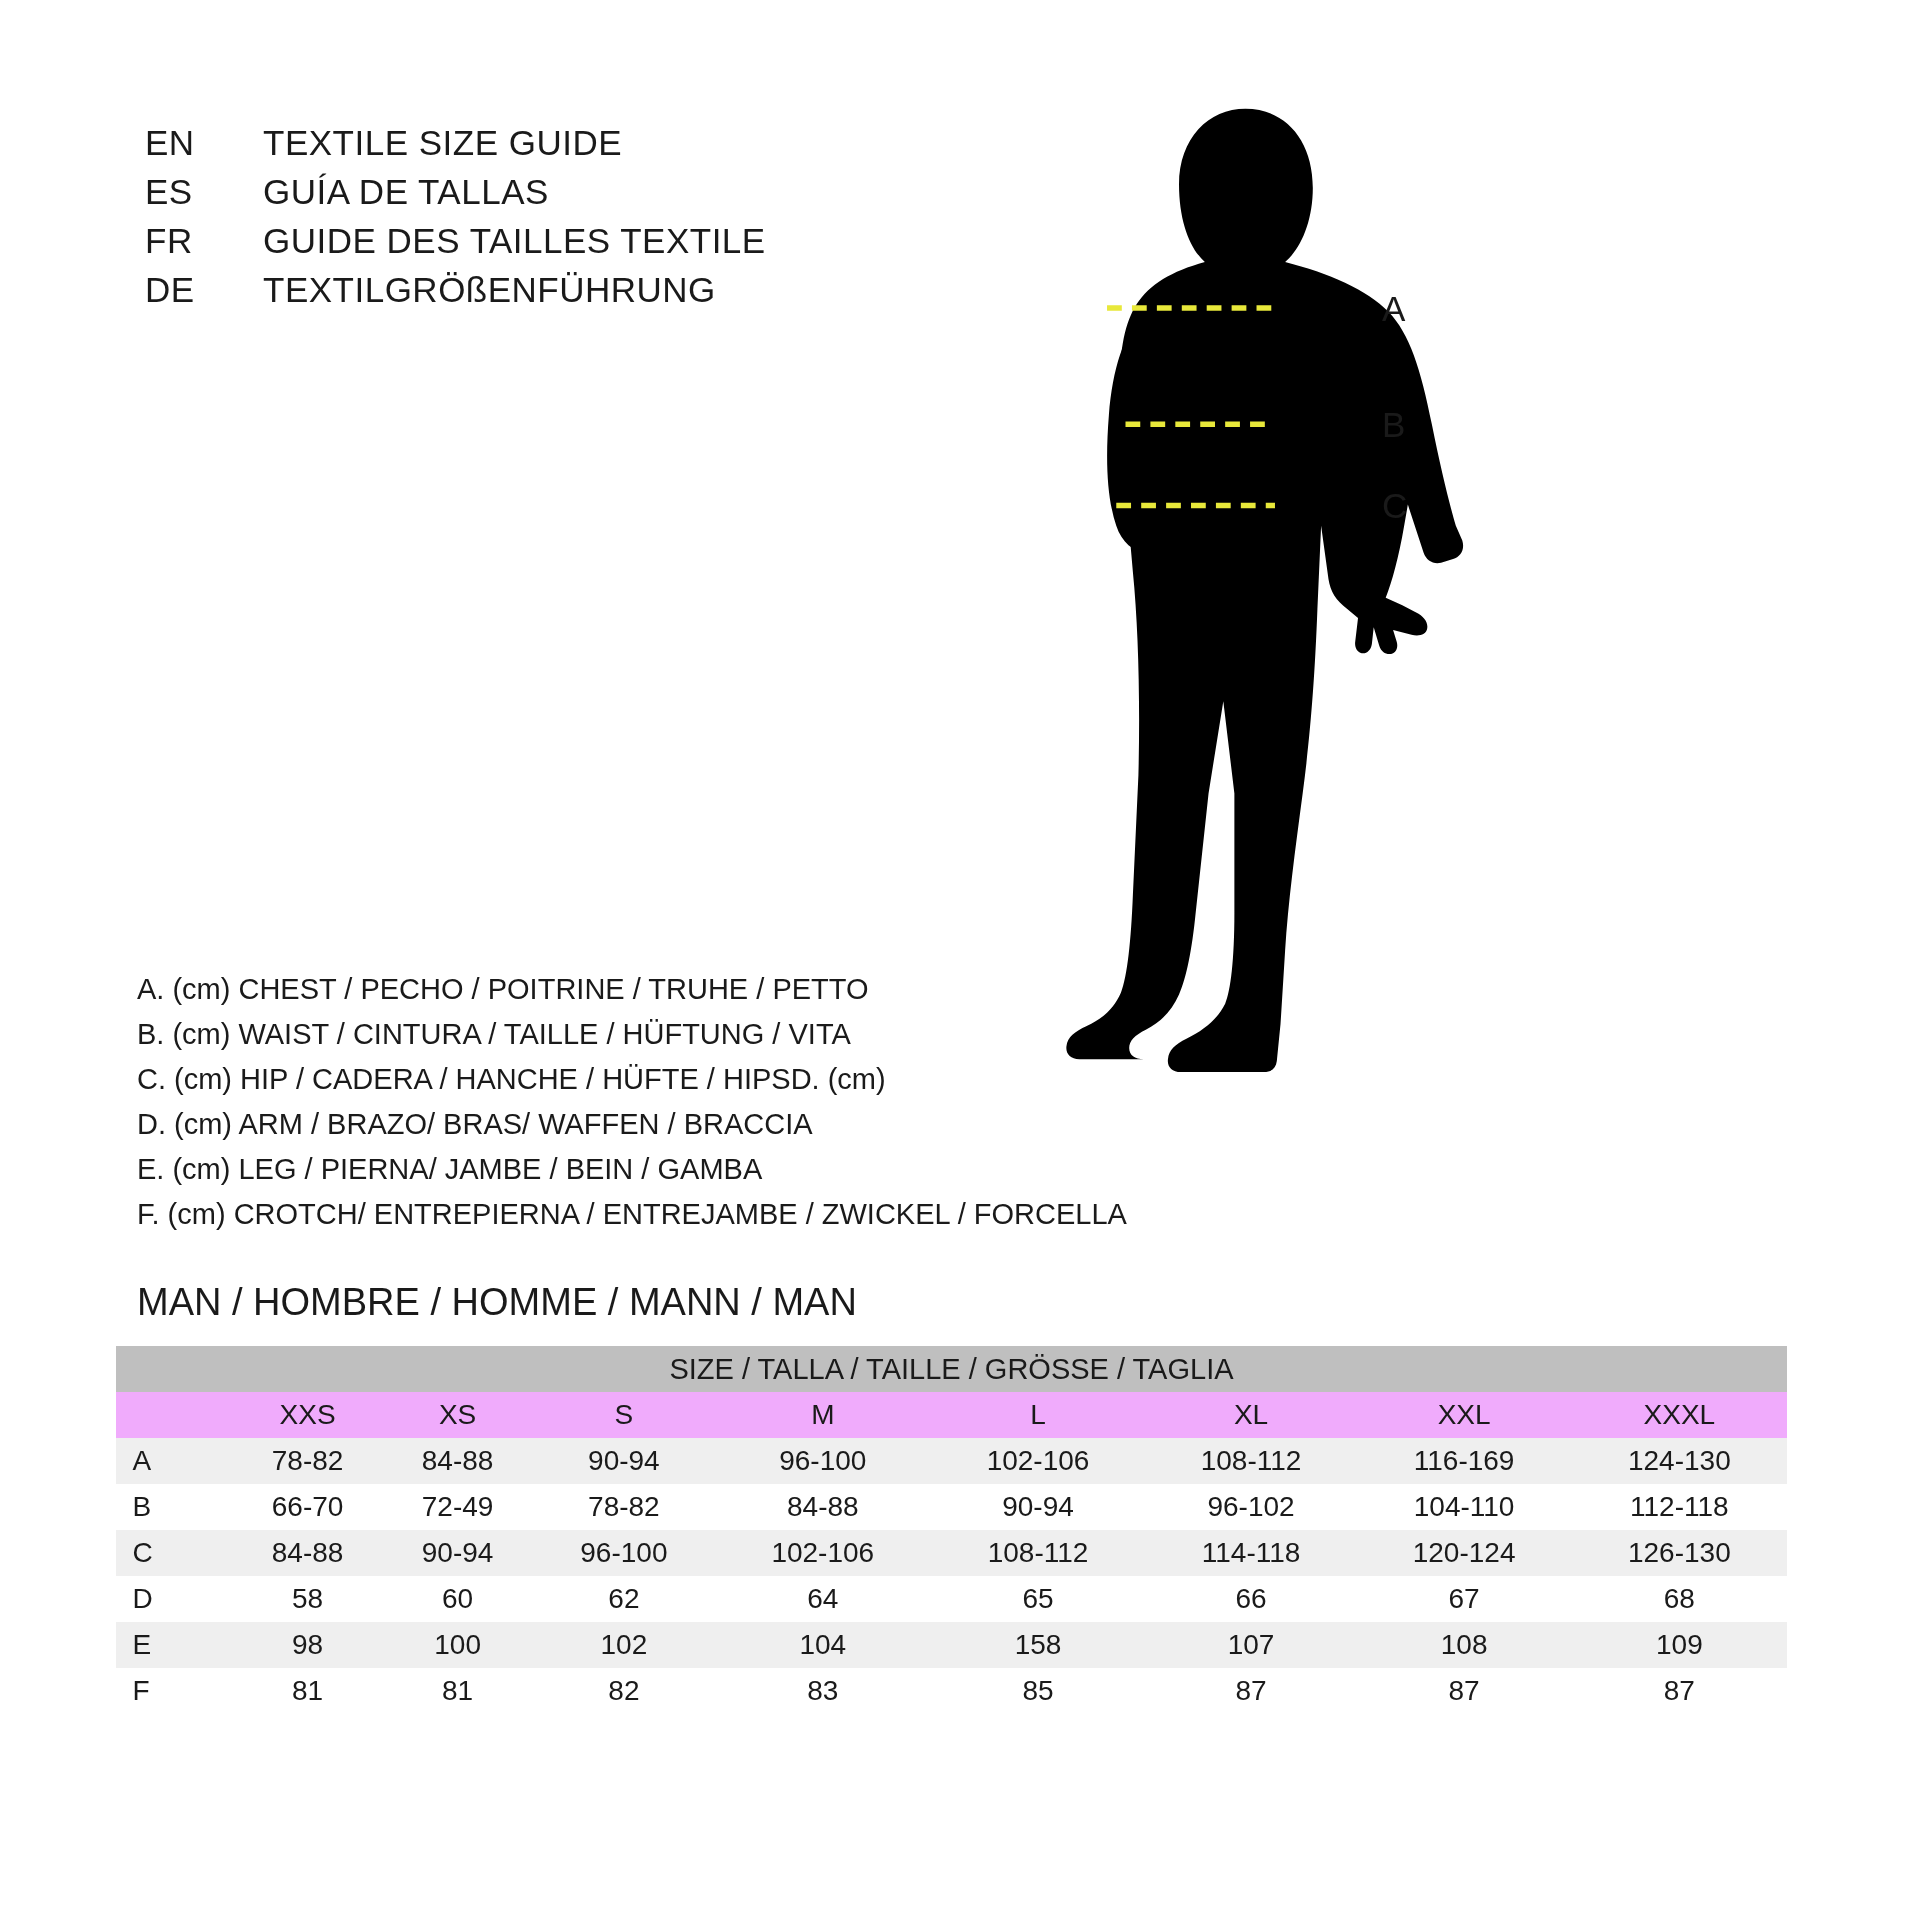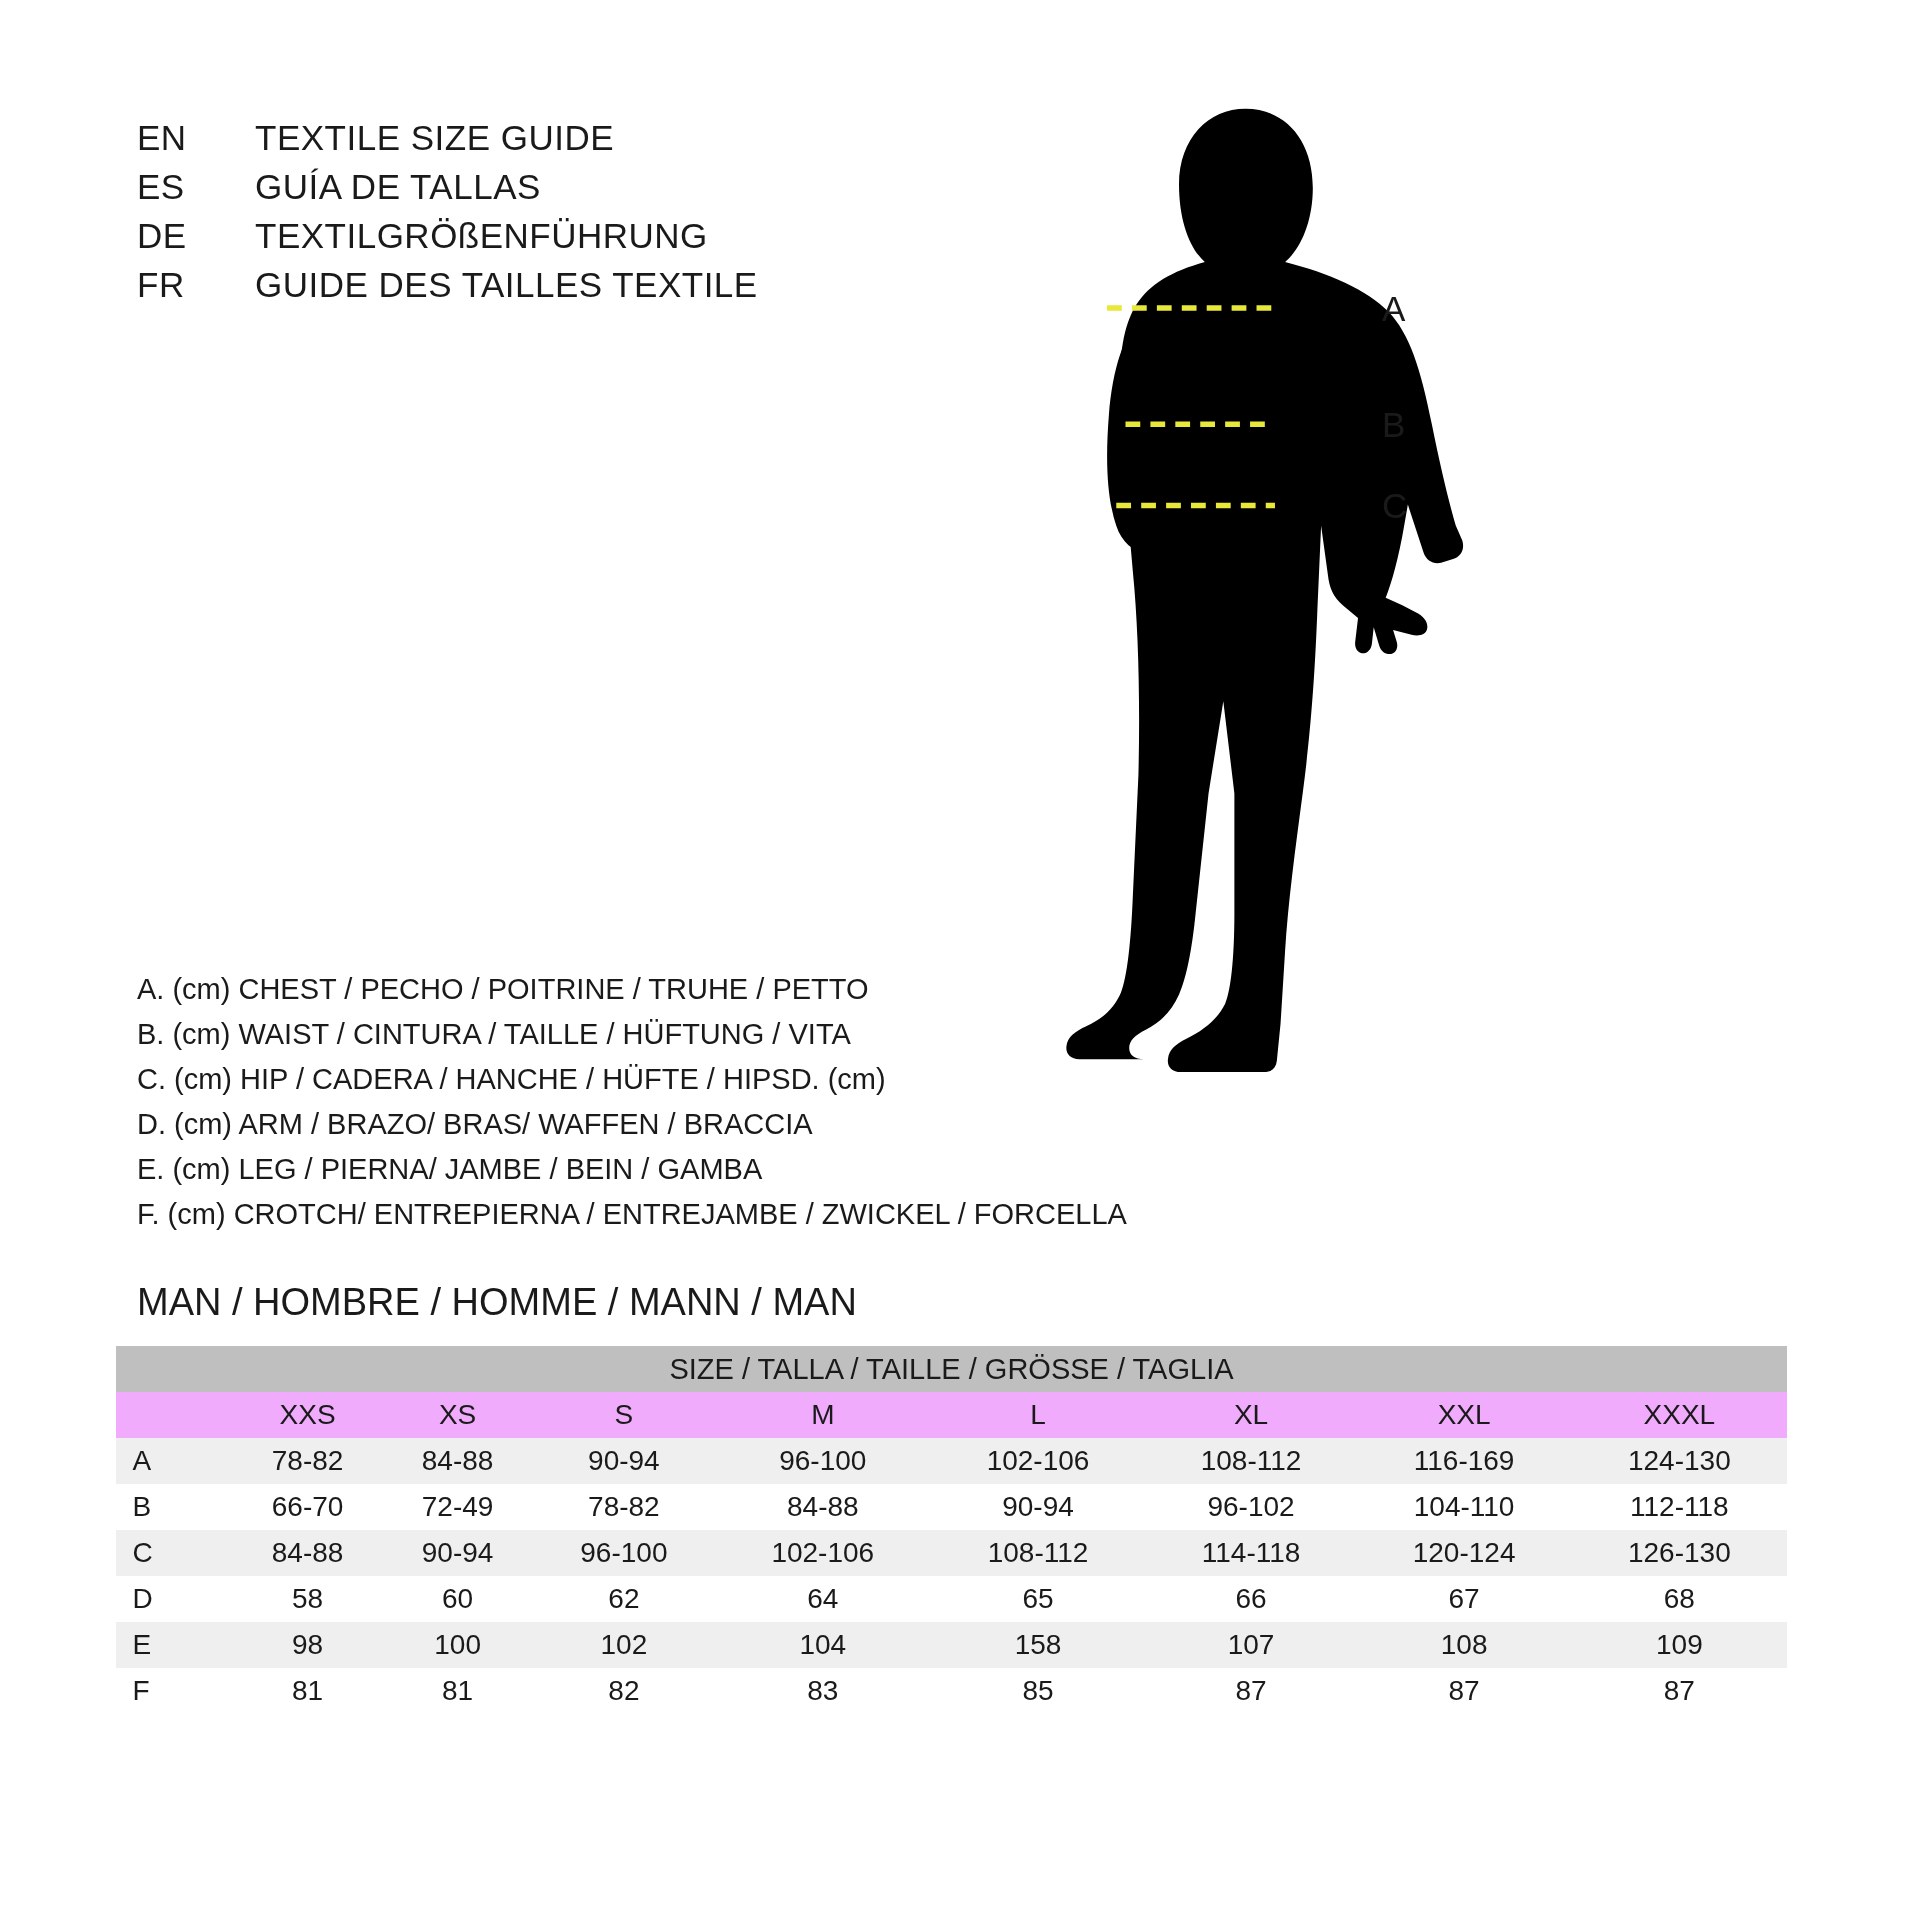--- a/index.html
+++ b/index.html
@@ -18,24 +18,25 @@
 
   
   .lang-block {
     position: absolute;
     left: 137px;
     top: 118px;
     width: 757px;
   }
   .lang-row {
     display: flex;
-    align-items: flex-start;
+    align-items: center;
     height: 49px;
     font-size: 35px;
     letter-spacing: 0.5px;
+    margin-left: 8px;
   }
   .lang-code {
     width: 118px;
     flex: 0 0 118px;
   }
   .lang-text {
     flex: 1 1 auto;
   }
 
   
@@ -117,26 +118,26 @@
 <div class="lang-block">
   <div class="lang-row">
     <span class="lang-code">EN</span>
     <span class="lang-text">TEXTILE SIZE GUIDE</span>
   </div>
   <div class="lang-row">
     <span class="lang-code">ES</span>
     <span class="lang-text">GUÍA DE TALLAS</span>
   </div>
   <div class="lang-row">
+    <span class="lang-code">FR</span>
+    <span class="lang-text">GUIDE DES TAILLES TEXTILE</span>
+  </div>
+  <div class="lang-row">
     <span class="lang-code">DE</span>
     <span class="lang-text">TEXTILGRÖßENFÜHRUNG</span>
-  </div>
-  <div class="lang-row">
-    <span class="lang-code">FR</span>
-    <span class="lang-text">GUIDE DES TAILLES TEXTILE</span>
   </div>
 </div>
 
 <div class="legend">
   <div class="legend-row">A. (cm) CHEST / PECHO / POITRINE / TRUHE / PETTO</div>
   <div class="legend-row">B. (cm) WAIST / CINTURA / TAILLE / HÜFTUNG / VITA</div>
   <div class="legend-row">C. (cm) HIP / CADERA / HANCHE / HÜFTE / HIPSD. (cm)</div>
   <div class="legend-row">D. (cm) ARM / BRAZO/ BRAS/ WAFFEN / BRACCIA</div>
   <div class="legend-row">E. (cm) LEG / PIERNA/ JAMBE / BEIN / GAMBA</div>
   <div class="legend-row">F. (cm) CROTCH/ ENTREPIERNA / ENTREJAMBE / ZWICKEL / FORCELLA</div>

